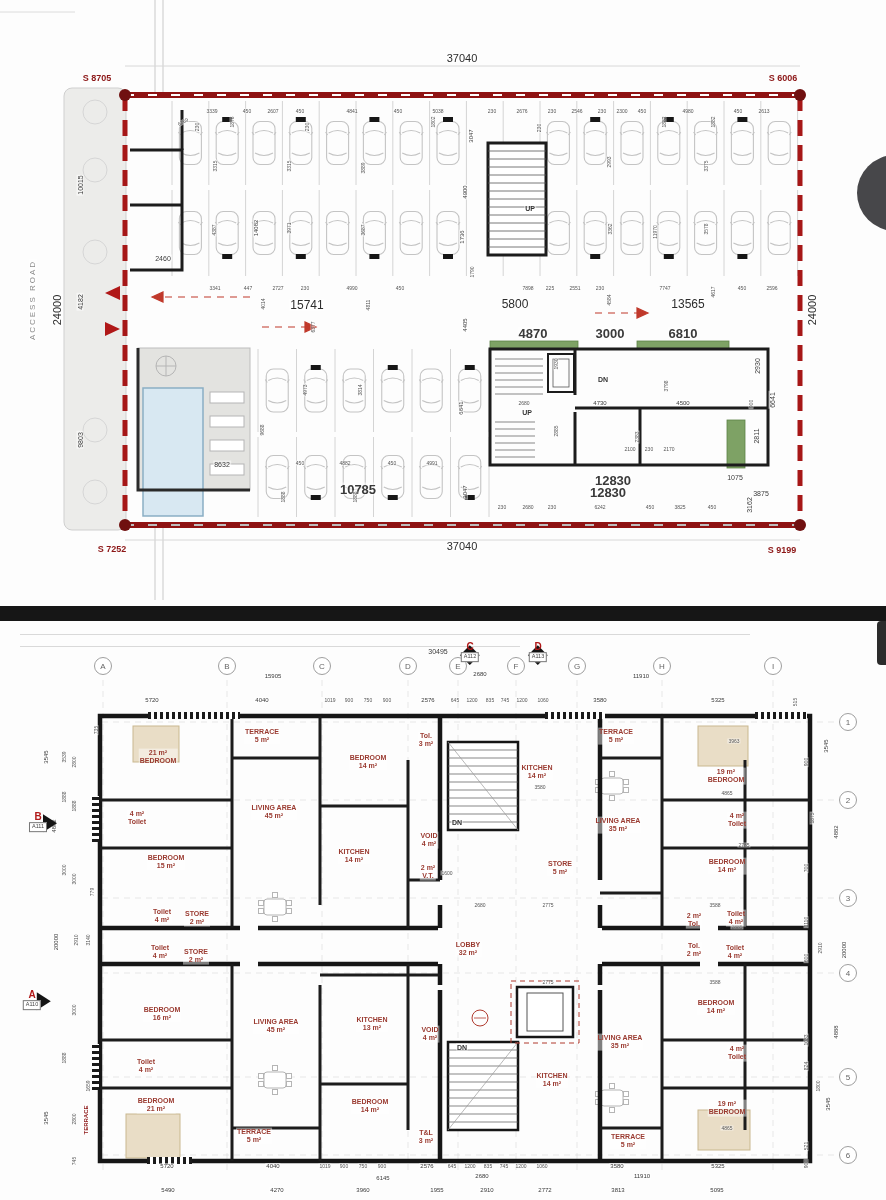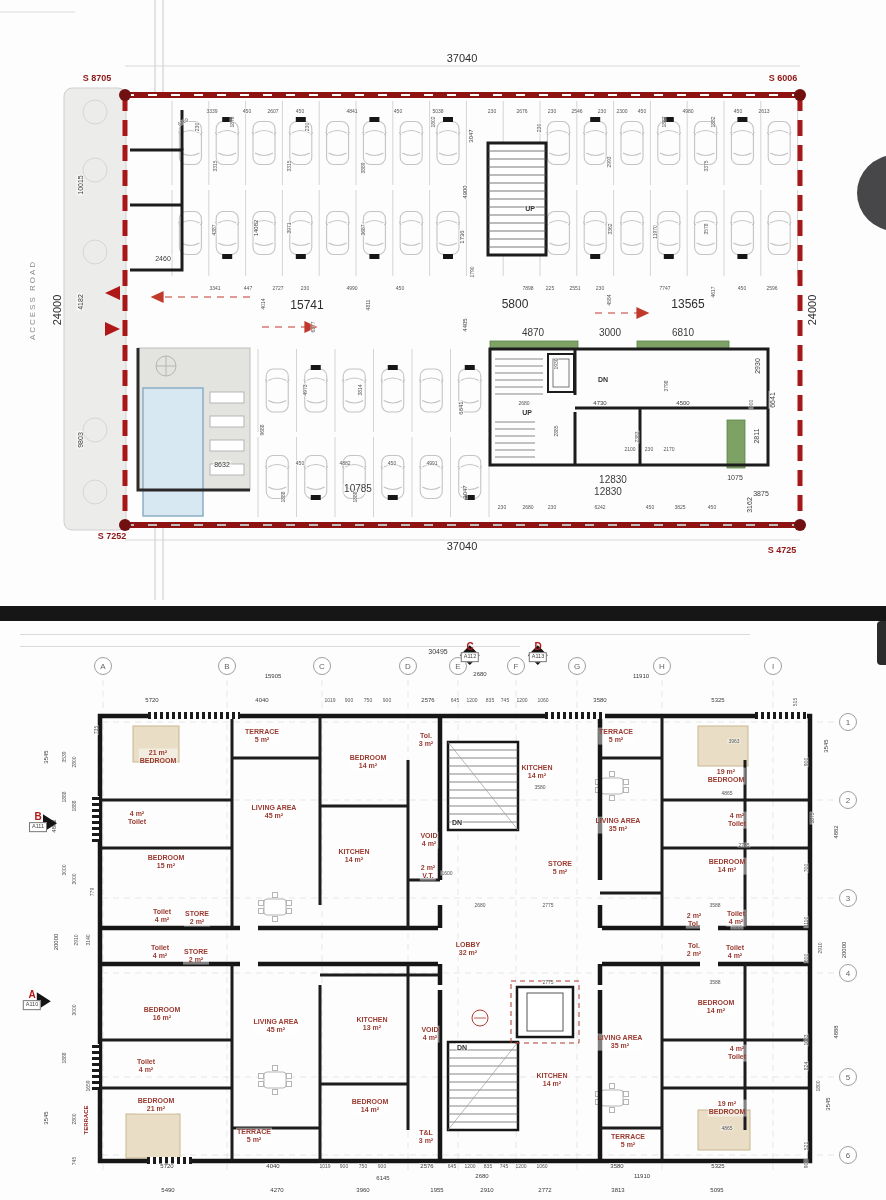--- a/index.html
+++ b/index.html
@@ -5,21 +5,21 @@
   html,body{margin:0;padding:0;background:#ffffff;}
   #page{position:relative;width:886px;height:1200px;background:#fdfdfd;overflow:hidden;
         font-family:"Liberation Sans",sans-serif;}
   svg{position:absolute;left:0;top:0;}
   .layer{position:absolute;left:0;top:0;width:886px;height:1200px;pointer-events:none;}
   .lbl{position:absolute;font-size:6px;line-height:1;color:#3a3a3a;white-space:nowrap;
        transform:translate(-50%,-50%);background:rgba(255,255,255,.5);padding:0 1px;}
   .tiny{font-size:5px;color:#555;}
   .d8{font-size:6px;}
   .d9{font-size:7px;}
-  .d10{font-size:10px;}
+  .d10{font-size:13px;font-weight:bold;}
   .d12{font-size:11px;color:#2d2d2d;}
   .d13{font-size:12px;color:#2d2d2d;}
   .red{color:#8c1616;font-weight:bold;}
   .gray{color:#8a8a8a;letter-spacing:2px;font-size:8px;}
   .corner{font-size:9px;font-weight:bold;color:#8c1616;background:transparent;}
   .stairlbl{font-size:7px;color:#333;font-weight:bold;}
   .room{position:absolute;transform:translate(-50%,-50%);text-align:center;color:#9a3a30;
         font-weight:bold;font-size:7px;line-height:1.2;white-space:nowrap;
         background:rgba(255,255,255,.45);padding:0 1px;}
   .room .ar{font-weight:bold;}
@@ -535,22 +535,22 @@
       <span class="lbl d9" style="left: 772px; top: 400px; transform: translate(-50%, -50%) rotate(-90deg);">6641</span>
       <span class="lbl d9" style="left: 756px; top: 436px; transform: translate(-50%, -50%) rotate(-90deg);">2811</span>
       <span class="lbl stairlbl" style="left: 530px; top: 208px; transform: translate(-50%, -50%);">UP</span>
       <span class="lbl stairlbl" style="left: 527px; top: 412px; transform: translate(-50%, -50%);">UP</span>
       <span class="lbl stairlbl" style="left: 603px; top: 379px; transform: translate(-50%, -50%);">DN</span>
     </div>
   <div class="layer" id="site-corners">
       <div></div>
       <span class="lbl corner" style="left: 97px; top: 78px; transform: translate(-50%, -50%);">S 8705</span>
       <span class="lbl corner" style="left: 783px; top: 78px; transform: translate(-50%, -50%);">S 6006</span>
-      <span class="lbl corner" style="left: 112px; top: 536px; transform: translate(-50%, -50%);">S 7252</span>
-      <span class="lbl corner" style="left: 782px; top: 550px; transform: translate(-50%, -50%);">S 4725</span>
+      <span class="lbl corner" style="left: 112px; top: 549px; transform: translate(-50%, -50%);">S 7252</span>
+      <span class="lbl corner" style="left: 782px; top: 550px; transform: translate(-50%, -50%);">S 9199</span>
     </div>
   <div class="layer" id="floor-labels">
       <span class="lbl d9" style="left: 438px; top: 651px; transform: translate(-50%, -50%);">30495</span>
       <span class="lbl d8" style="left: 273px; top: 676px; transform: translate(-50%, -50%);">15905</span>
       <span class="lbl d8" style="left: 480px; top: 674px; transform: translate(-50%, -50%);">2680</span>
       <span class="lbl d8" style="left: 641px; top: 676px; transform: translate(-50%, -50%);">11910</span>
       <span class="lbl tiny" style="left: 795px; top: 702px; transform: translate(-50%, -50%) rotate(-90deg);">515</span>
       <span class="lbl d8" style="left: 152px; top: 700px; transform: translate(-50%, -50%);">5720</span>
       <span class="lbl d8" style="left: 262px; top: 700px; transform: translate(-50%, -50%);">4040</span>
       <span class="lbl tiny" style="left: 330px; top: 700px; transform: translate(-50%, -50%);">1019</span>

